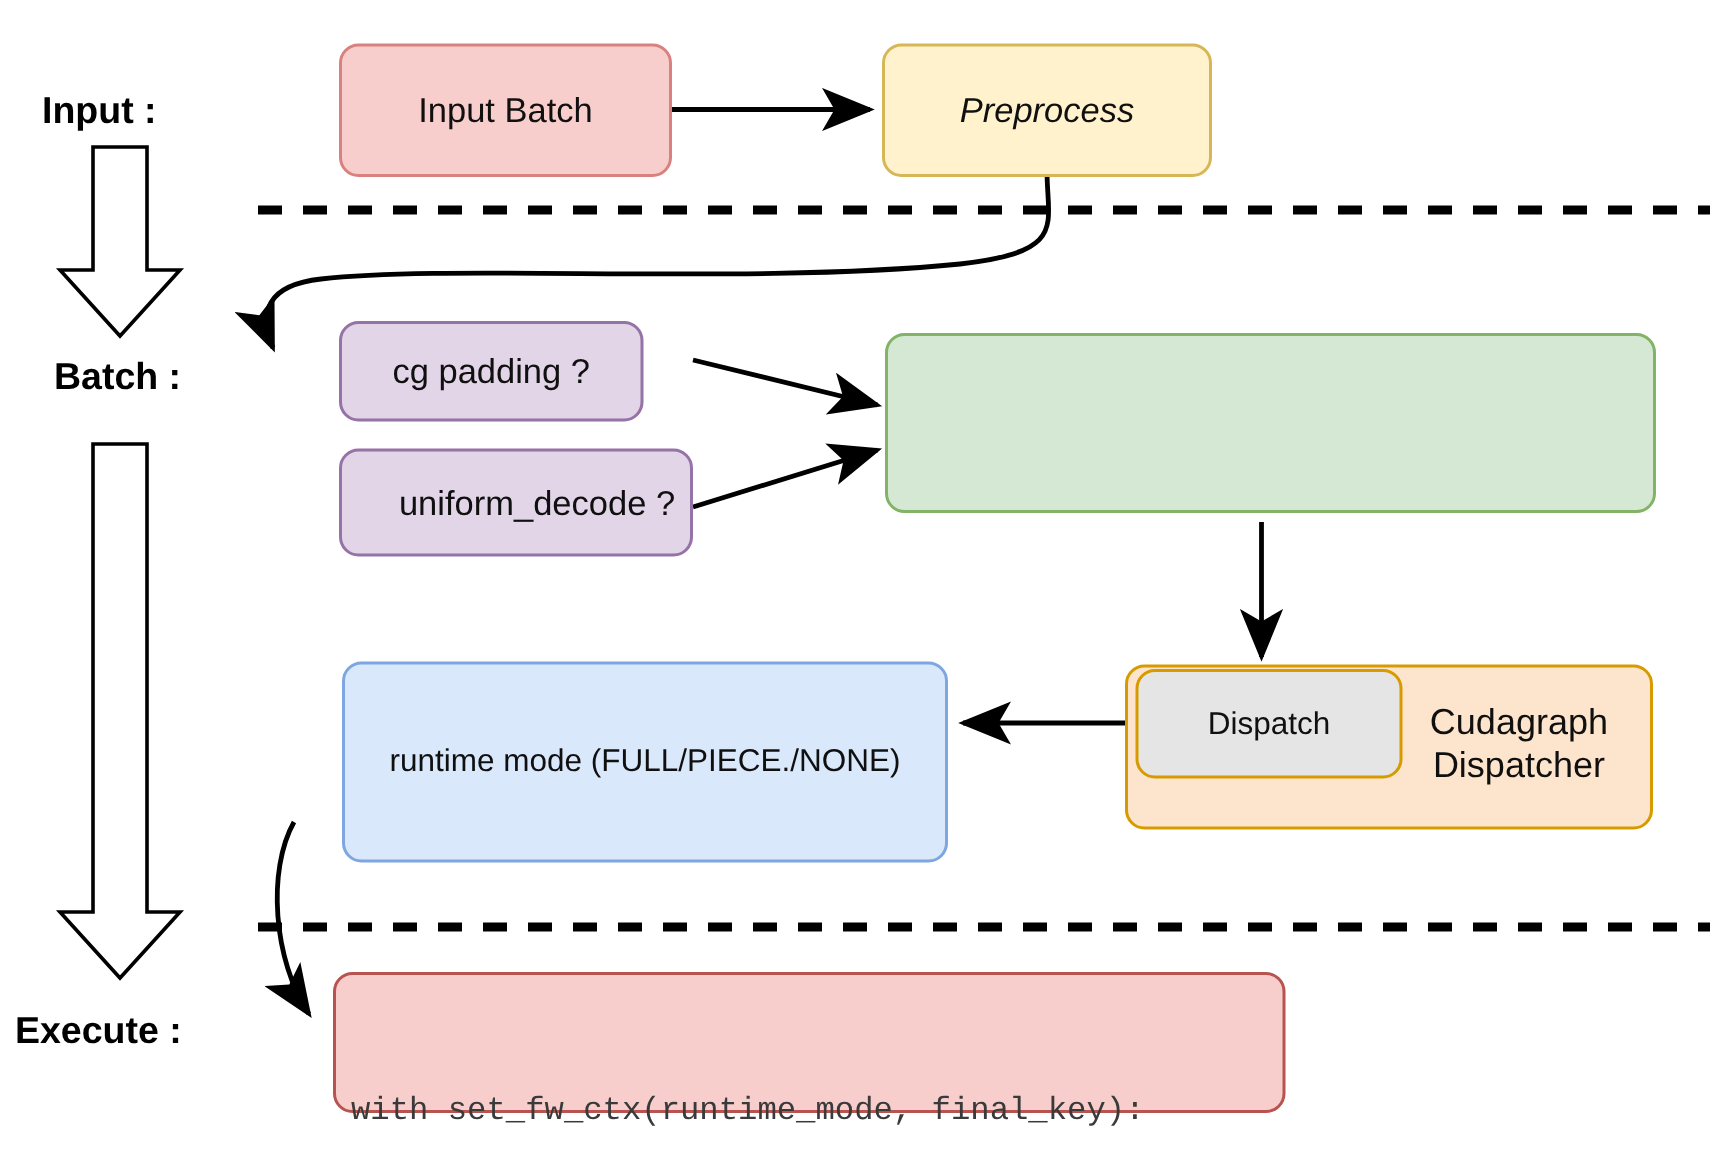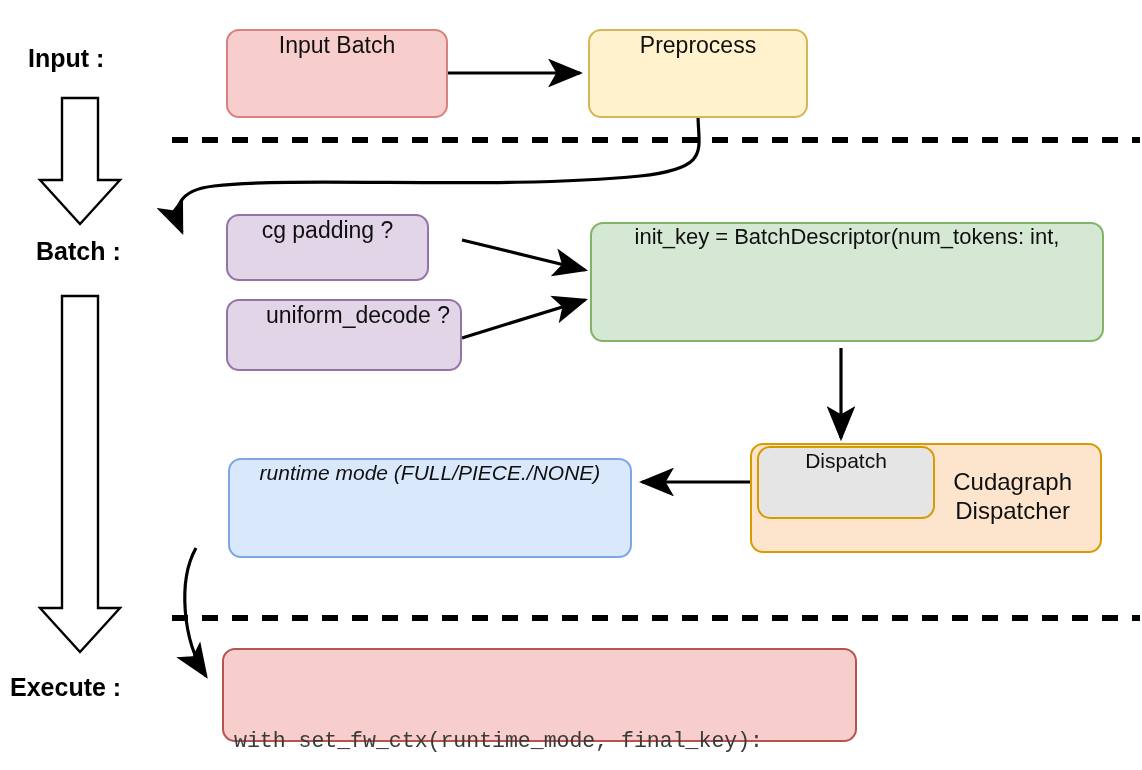--- a/index.html
+++ b/index.html
@@ -29,21 +29,21 @@
     white-space: nowrap;
     letter-spacing: 0px;
   }
   .node {
     position: absolute;
     box-sizing: border-box;
     border-radius: 13px;
     border-style: solid;
     border-width: 2px;
     display: flex;
-    align-items: flex-start;
+    align-items: center;
     justify-content: center;
     text-align: center;
     font-family: "Liberation Sans", sans-serif;
     color: #101010;
     line-height: 1.22;
   }
   .node-text { display: block; width: 100%; }
 
   
   .n-input-batch {
@@ -128,58 +128,57 @@
 
   <path d="M462,338 L585,300" fill="none" stroke="#000000" stroke-width="3.2" marker-end="url(#ah)"></path>
 
   <path d="M841,348 L841,438" fill="none" stroke="#000000" stroke-width="3.2" marker-end="url(#ah)"></path>
 
   <path d="M752,482 L642,482" fill="none" stroke="#000000" stroke-width="3.2" marker-end="url(#ah)"></path>
 
   <path d="M196,548 C178,580 182,640 206,676" fill="none" stroke="#000000" stroke-width="3.2" marker-end="url(#ah)"></path>
 </svg>
 
-<div class="stage-label" style="left:28px; top:44px;">Input :</div>
+<div class="stage-label" style="left:28px; top:60px;">Input :</div>
 <div class="stage-label" style="left:36px; top:237px;">Batch :</div>
 <div class="stage-label" style="left:10px; top:673px;">Execute :</div>
 
 <div class="node n-input-batch" style="left:226px; top:29px; width:222px; height:89px;">
   <span class="node-text">Input Batch</span>
 </div>
 
-<div class="node n-preprocess" style="left:588px; top:29px; width:220px; height:89px;">
+<div class="node n-preprocess" style="left:588px; top:29px; width:220px; height:89px;font-style:italic;">
   <span class="node-text">Preprocess</span>
 </div>
 
 <div class="node n-cg-padding" style="left:226px; top:214px; width:203px; height:67px;">
   <span class="node-text">cg padding ?</span>
 </div>
 
 <div class="node n-uniform-decode" style="left:226px; top:299px; width:236px; height:72px;padding-left:28px;">
   <span class="node-text">uniform_decode ?</span>
 </div>
 
 <div class="node n-init-key" style="left:590px; top:222px; width:514px; height:120px;">
   <span class="node-text">
-    <span style="display:block;">init_key = BatchDescriptor(num_tokens: int,</span>
   </span>
 </div>
 
 <div class="node n-dispatcher-outer" style="left:750px; top:443px; width:352px; height:110px;">
   <span class="node-text">
     <span style="display:block; text-align:center;">Cudagraph</span>
     <span style="display:block; text-align:center;">Dispatcher</span>
   </span>
 </div>
 
 <div class="node n-dispatch-inner" style="left:757px; top:446px; width:178px; height:73px;">
   <span class="node-text">Dispatch</span>
 </div>
 
-<div class="node n-runtime-mode" style="left:228px; top:458px; width:404px; height:100px;font-style:italic;">
+<div class="node n-runtime-mode" style="left:228px; top:441px; width:404px; height:134px;">
   <span class="node-text">
     <span style="display:block;">runtime mode (FULL/PIECE./NONE)</span>
   </span>
 </div>
 
 <div class="node n-code" style="left:222px; top:648px; width:635px; height:94px;">
   <span class="node-text">
     <span style="display:block;">with set_fw_ctx(runtime_mode, final_key):</span>
     
   </span>

